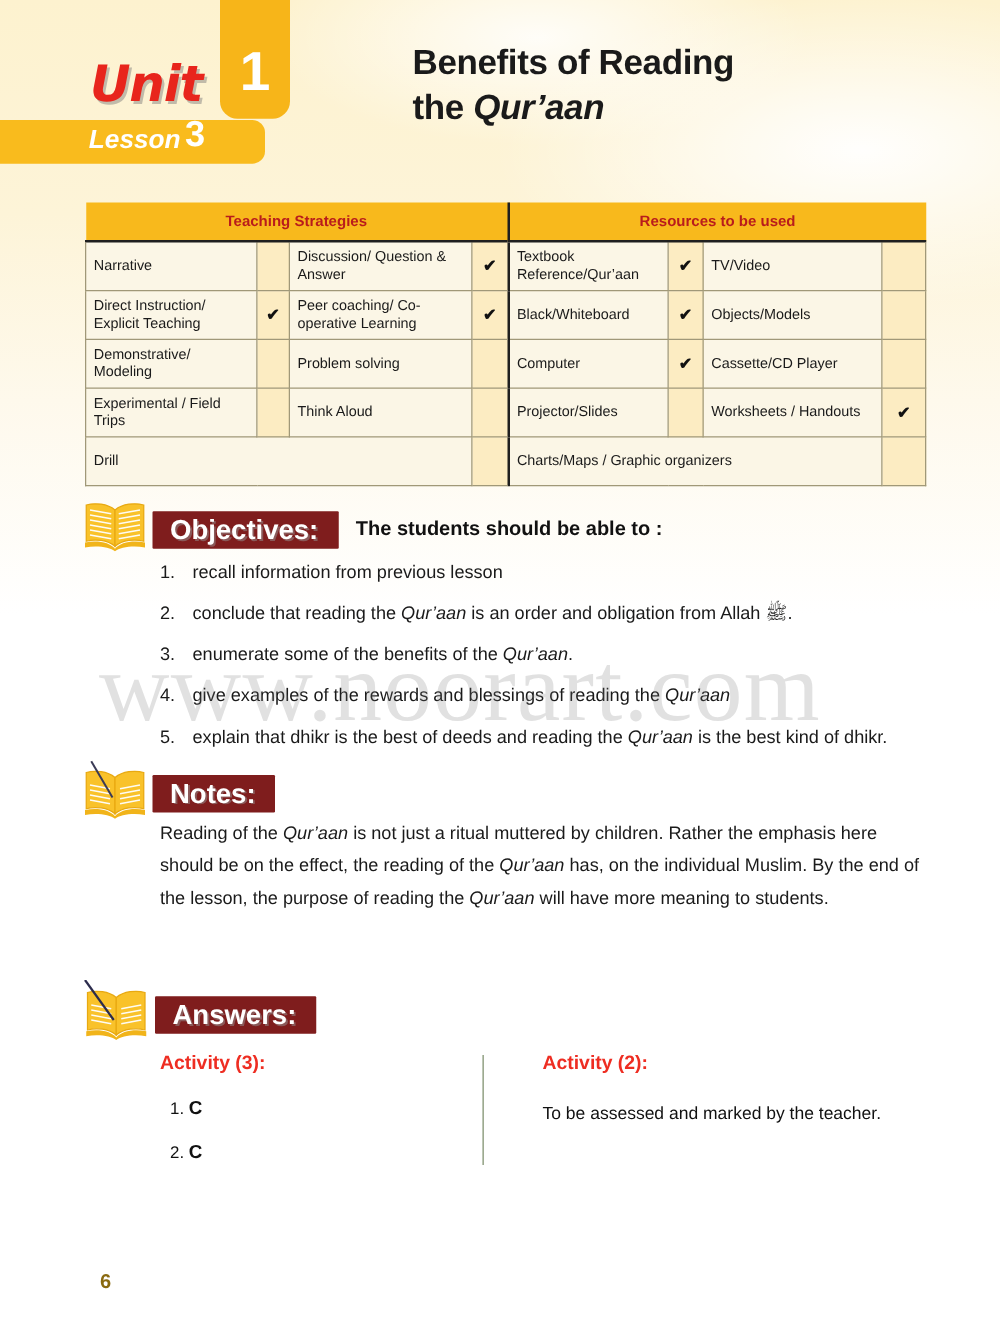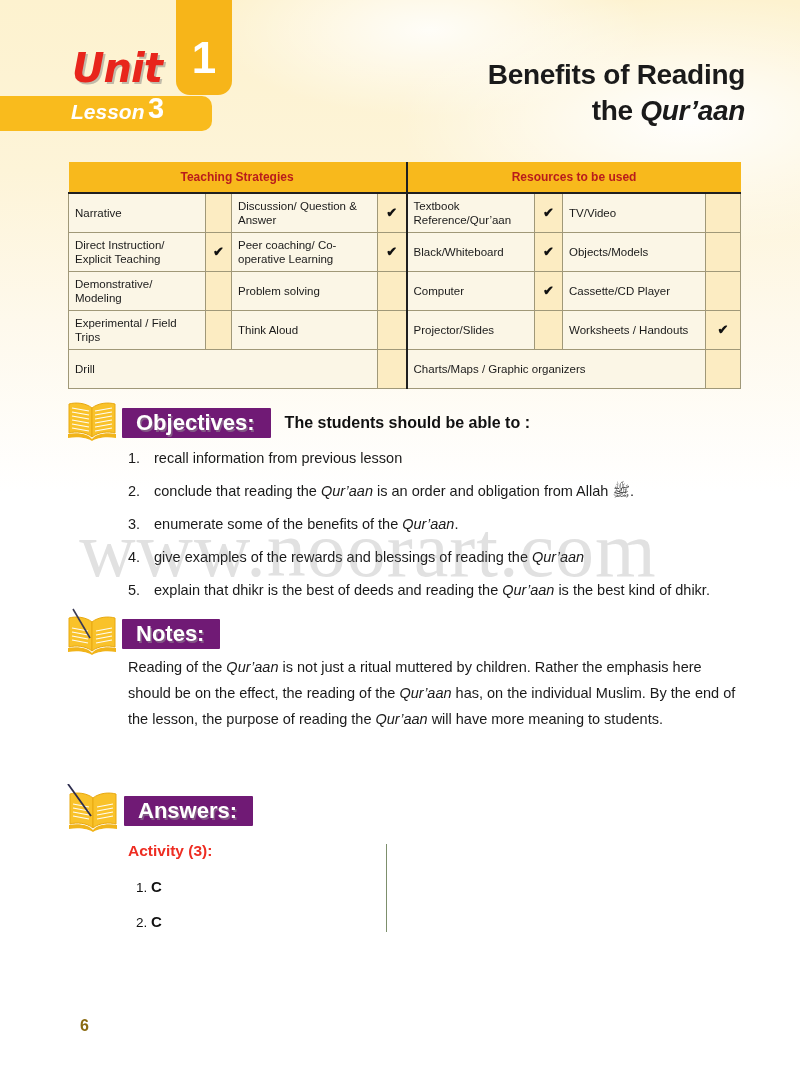--- a/index.html
+++ b/index.html
@@ -89,23 +89,23 @@
     font-size: 29px;
     font-weight: bold;
     color: #ffffff;
     z-index: 5;
   }
 
   
   .main-title {
     position: absolute;
     left: 330px;
-    top: 57px;
+    top: 32px;
     width: 415px;
-    text-align: right;
+    text-align: left;
     font-size: 28px;
     font-weight: bold;
     color: #1a1a1a;
     line-height: 1.28;
     letter-spacing: -0.3px;
     z-index: 5;
   }
   .main-title .ital { font-style: italic; }
 
   
@@ -152,21 +152,21 @@
   }
   table.strat td.sep-left { border-left: 2px solid #1f1f1f; }
 
   
   .sec {
     position: absolute;
     z-index: 5;
   }
   .sec-bar {
     display: inline-block;
-    background: #701a75;
+    background: #7f1d1d;
     height: 30px;
     line-height: 30px;
     padding: 0 16px 0 14px;
     color: #ffffff;
     font-size: 22px;
     font-weight: bold;
     text-shadow: 1.5px 1.5px 0 rgba(150,150,150,0.5);
     vertical-align: middle;
     border-radius: 1px;
   }
@@ -459,17 +459,21 @@
   </div>
 </div>
 
 <div class="ans-cols">
   <div class="ans-col-a">
     <div class="act-title">Activity (3):</div>
     <div class="ans-item"><span>1.</span> <b>C</b></div>
     <div class="ans-item"><span>2.</span> <b>C</b></div>
   </div>
   <div class="ans-divider"></div>
+  <div class="ans-col-b">
+    <div class="act-title">Activity (2):</div>
+    <div class="ans-text">To be assessed and marked by the  teacher.</div>
+  </div>
 </div>
 
 <div class="pageno">6</div>
 
 <div class="watermark">www.noorart.com</div>
 
 </body></html>

